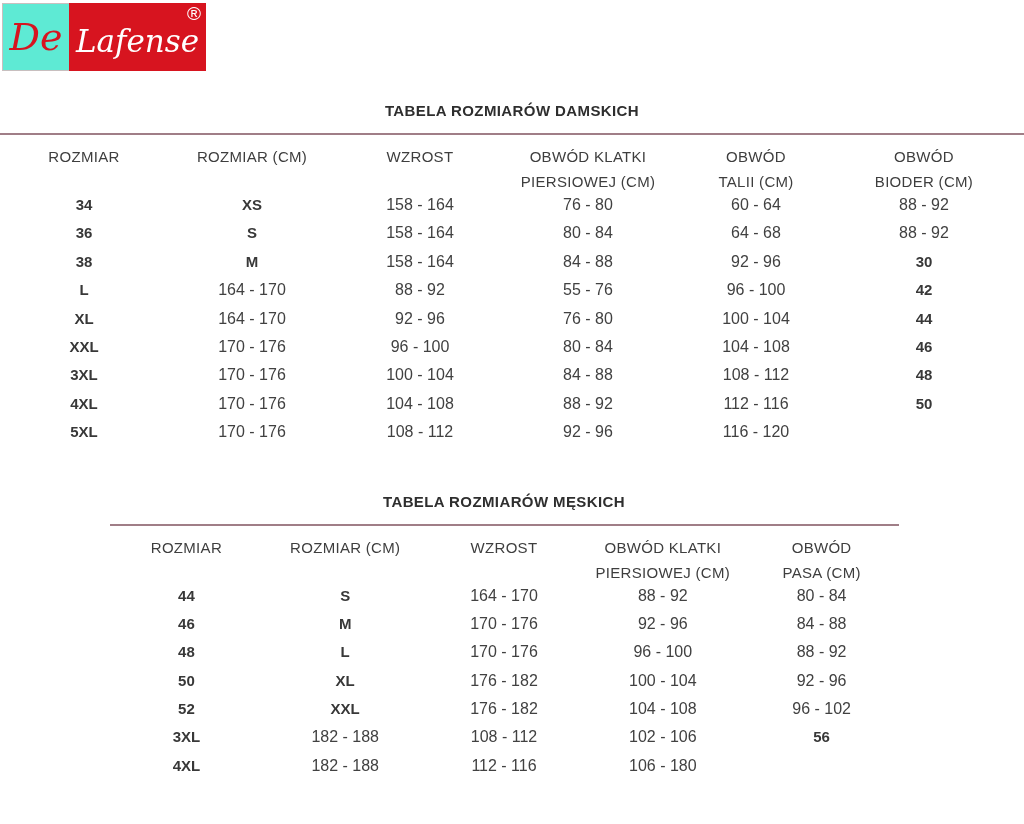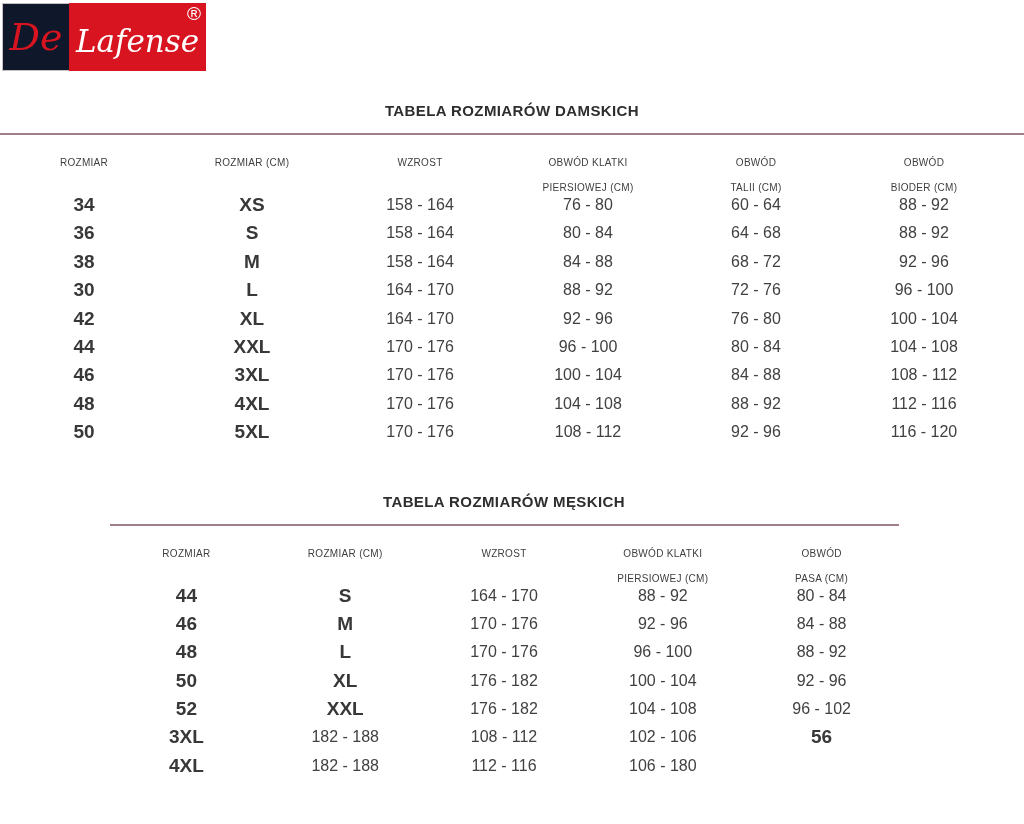--- a/index.html
+++ b/index.html
@@ -16,21 +16,21 @@
   .logo {
     position: absolute;
     left: 2px;
     top: 3px;
     width: 204px;
     height: 68px;
     display: flex;
   }
   .logo-left {
     width: 66px;
-    background: #0f172a;
+    background: #5eead4;
     border: 1px solid #c8bfbf;
     border-right: none;
     display: flex;
     align-items: center;
     justify-content: center;
     font-family: "DejaVu Serif", serif;
     font-style: italic;
     font-size: 38px;
     color: #d7141f;
   }
@@ -88,39 +88,39 @@
     margin-left: 3px;
     margin-right: 2px;
   }
 
   
   .size-table {
     display: grid;
   }
   .th {
     height: 56px;
-    padding-top: 15px;
+    padding-top: 9px;
     box-sizing: border-box;
     text-align: center;
-    font-size: 10px;
+    font-size: 15px;
     letter-spacing: 0.3px;
     line-height: 25px;
     color: #3e3e3e;
   }
   .td {
     height: 28.4px;
     line-height: 28.4px;
     text-align: center;
     font-size: 16px;
     color: #414141;
     white-space: nowrap;
   }
   .td.b {
     font-weight: bold;
-    font-size: 19px;
+    font-size: 15px;
     color: #383838;
   }
 </style>
 </head>
 <body>
 
 <div class="logo">
   <div class="logo-left">De</div>
   <div class="logo-right">
     <span>Lafense</span>
@@ -162,27 +162,26 @@
       <div class="td b">36</div>
       <div class="td b">S</div>
       <div class="td">158 - 164</div>
       <div class="td">80 - 84</div>
       <div class="td">64 - 68</div>
       <div class="td">88 - 92</div>
       <div class="td b">38</div>
       <div class="td b">M</div>
       <div class="td">158 - 164</div>
       <div class="td">84 - 88</div>
-      <div class="td">68 - 72</div>
       <div class="td">92 - 96</div>
       <div class="td b">30</div>
       <div class="td b">L</div>
       <div class="td">164 - 170</div>
       <div class="td">88 - 92</div>
-      <div class="td">72 - 76</div>
+      <div class="td">55 - 76</div>
       <div class="td">96 - 100</div>
       <div class="td b">42</div>
       <div class="td b">XL</div>
       <div class="td">164 - 170</div>
       <div class="td">92 - 96</div>
       <div class="td">76 - 80</div>
       <div class="td">100 - 104</div>
       <div class="td b">44</div>
       <div class="td b">XXL</div>
       <div class="td">170 - 176</div>

